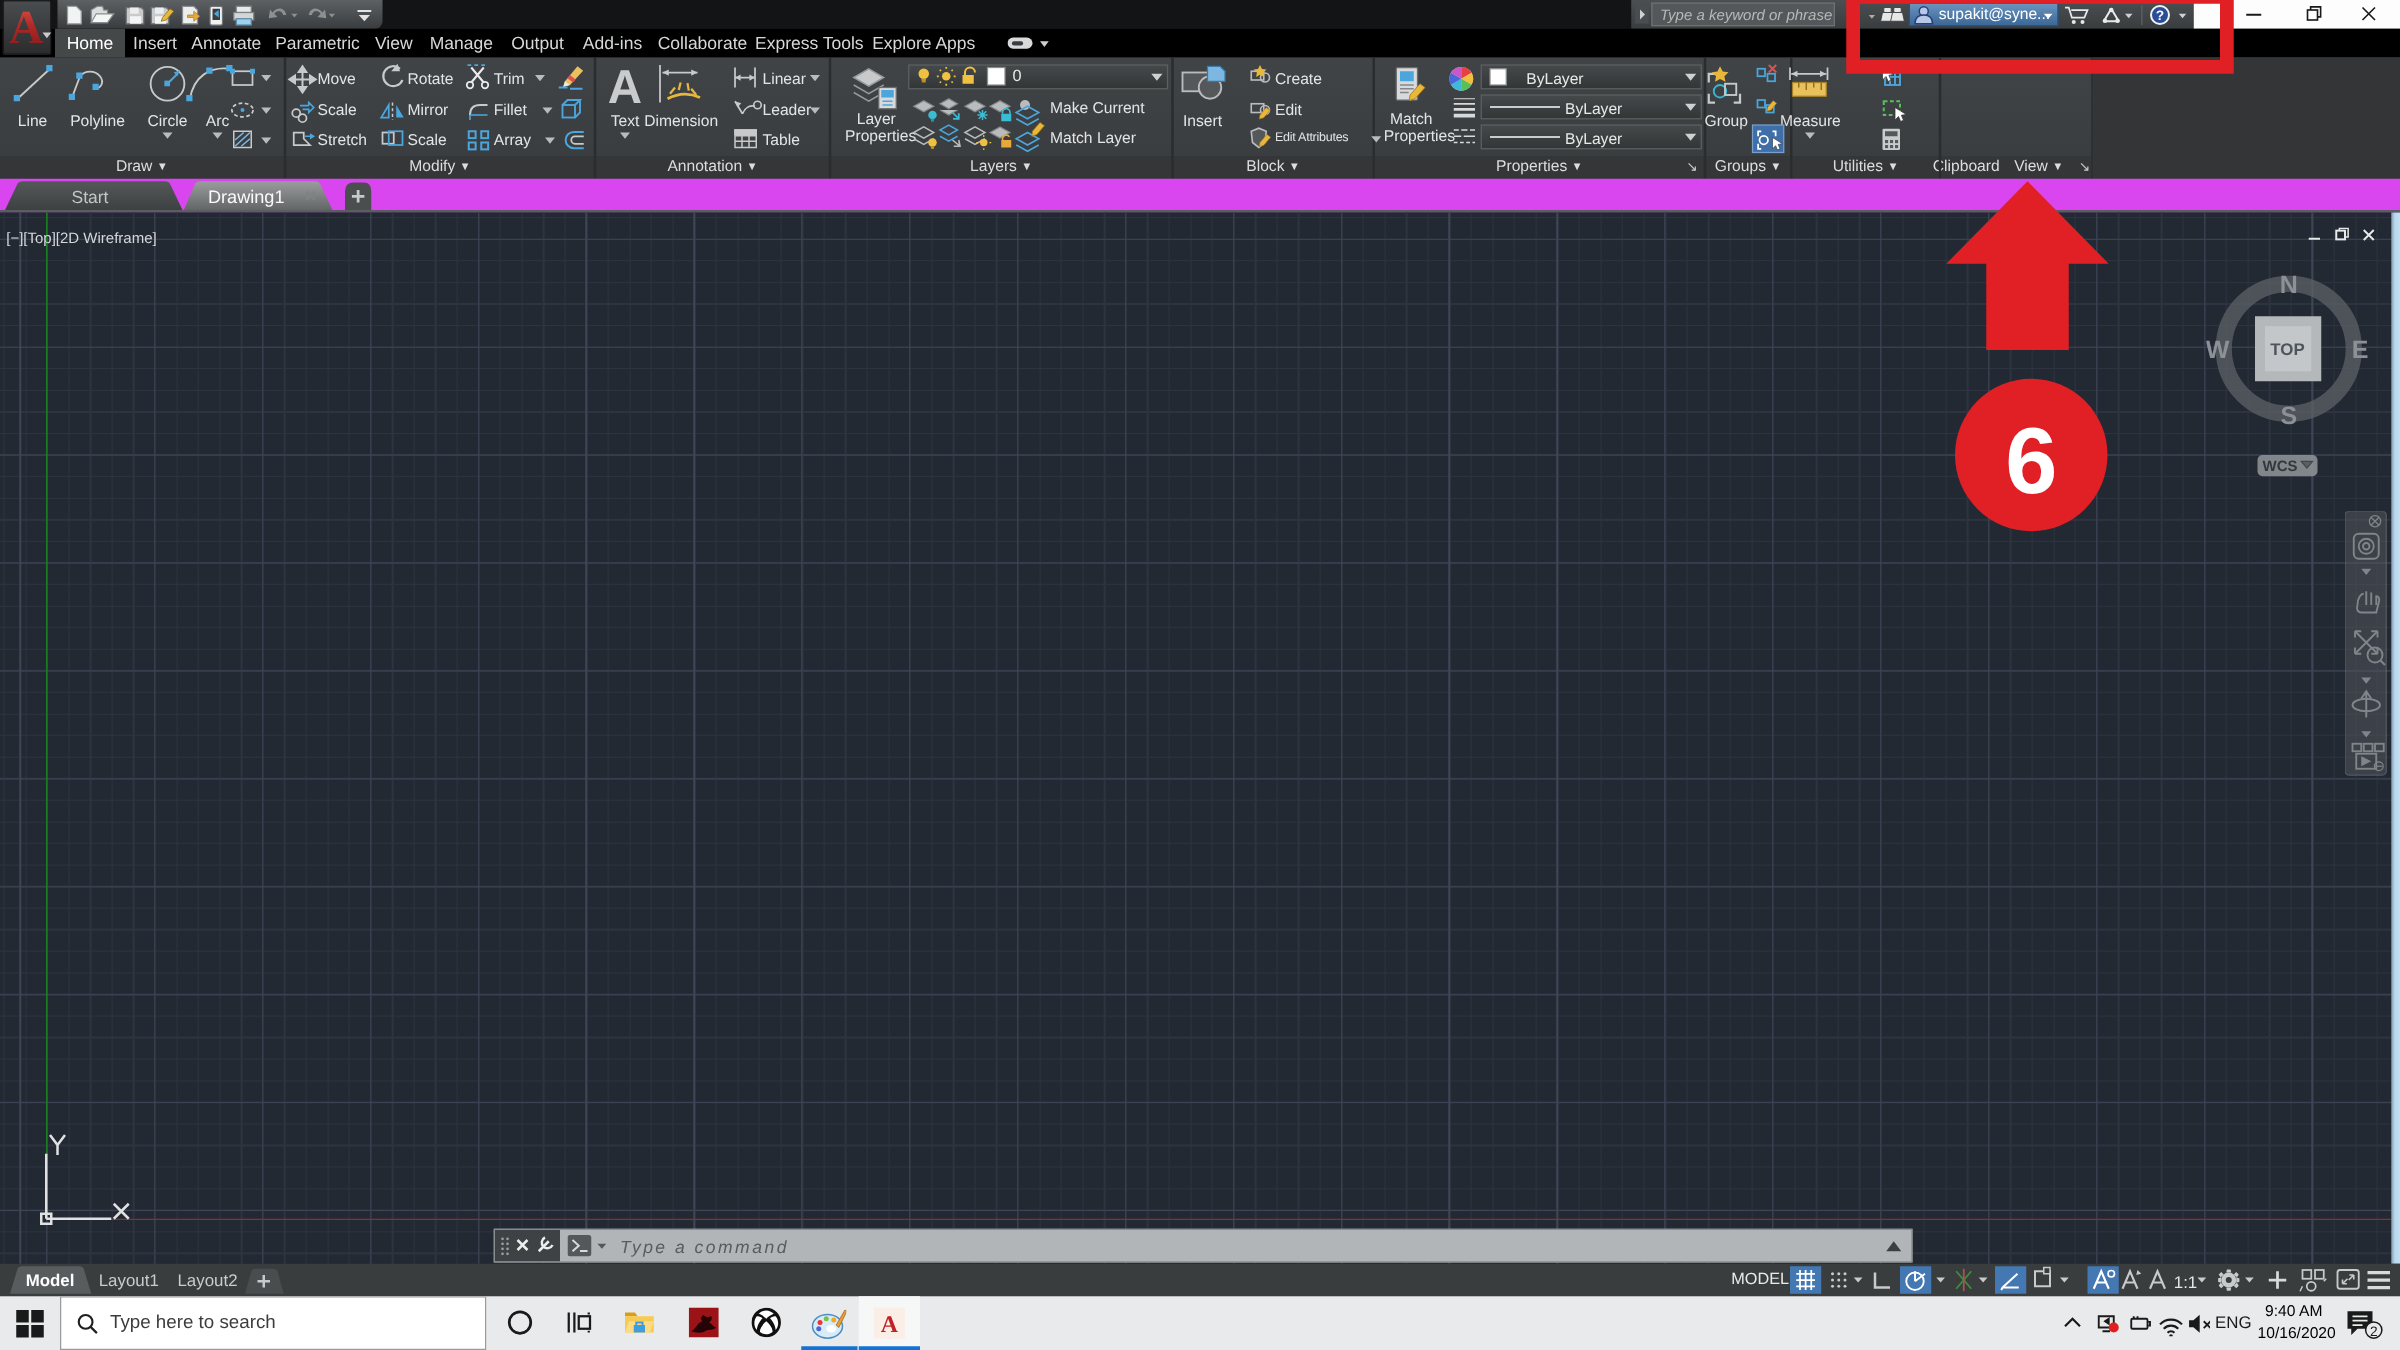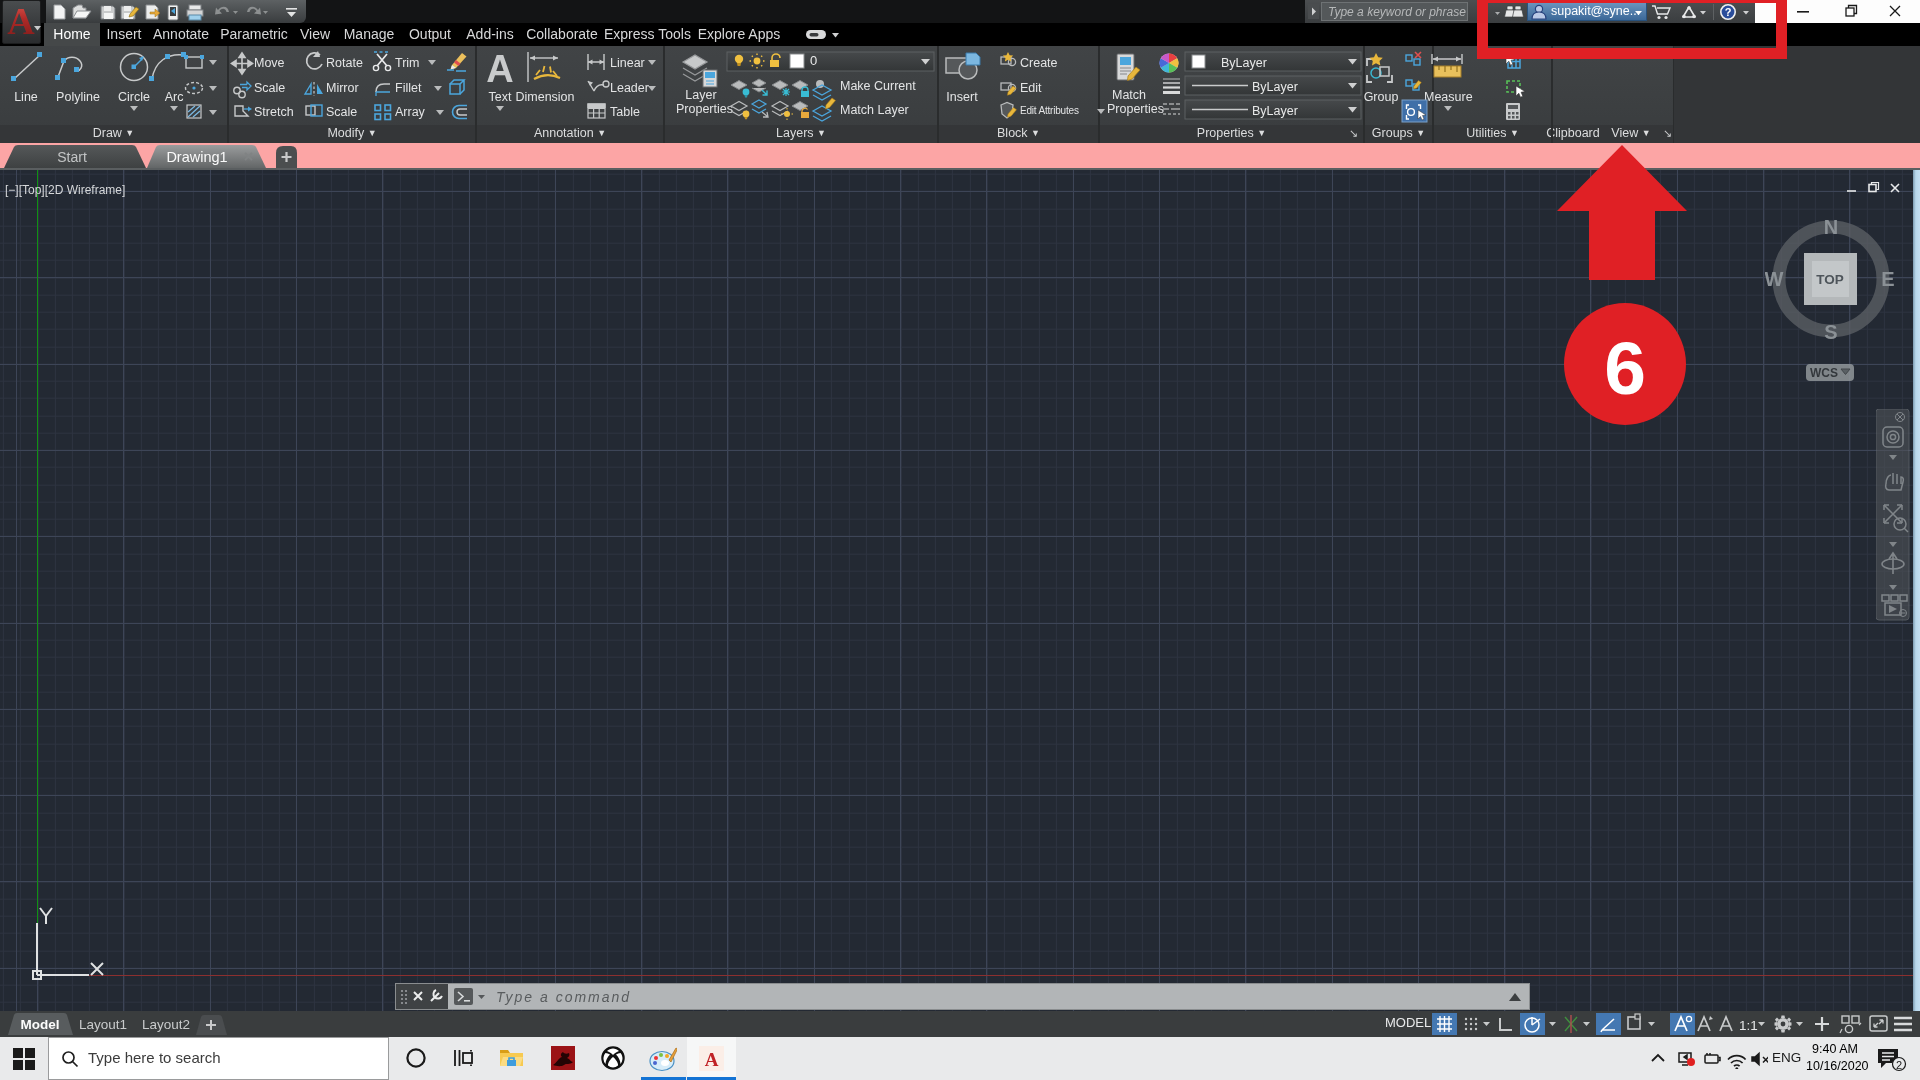--- a/index.html
+++ b/index.html
@@ -24,21 +24,21 @@
   #tab-home { background:#454849; color:#fff; }
 
   
   #ribbon { left:0; top:46px; width:1920px; height:97px; background:linear-gradient(#414446,#393c3e); }
   .psep { position:absolute; top:0; width:2px; height:97px; background:#2a2c2d; }
   .plabelbar { position:absolute; top:79px; height:18px; background:#343638; color:#dcddde; font-size:12.5px; text-align:center; line-height:17px; }
   .plabelbar .dn { font-size:9px; position:relative; top:-1px; }
   .blabel { position:absolute; color:#e3e4e5; font-size:12.5px; text-align:center; white-space:nowrap; }
 
   
-  #filetabs { left:0; top:143px; width:1920px; height:27px; background:#fca5a5; border-bottom:2px solid #5a5e60; }
+  #filetabs { left:0; top:143px; width:1920px; height:27px; background:#d946ef; border-bottom:2px solid #5a5e60; }
 
   
   #canvas { left:0; top:170px; width:1920px; height:841px; background-color:#232933;
     background-image:
       repeating-linear-gradient(to right, #3d4557 0 1px, transparent 1px 86.3px),
       repeating-linear-gradient(to bottom, #3d4557 0 1px, transparent 1px 86.3px),
       repeating-linear-gradient(to right, #2d3340 0 1px, transparent 1px 17.26px),
       repeating-linear-gradient(to bottom, #2d3340 0 1px, transparent 1px 17.26px);
     background-position: 37px 0, 0 21px, 2.9px 0, 0 3.7px;
   }

